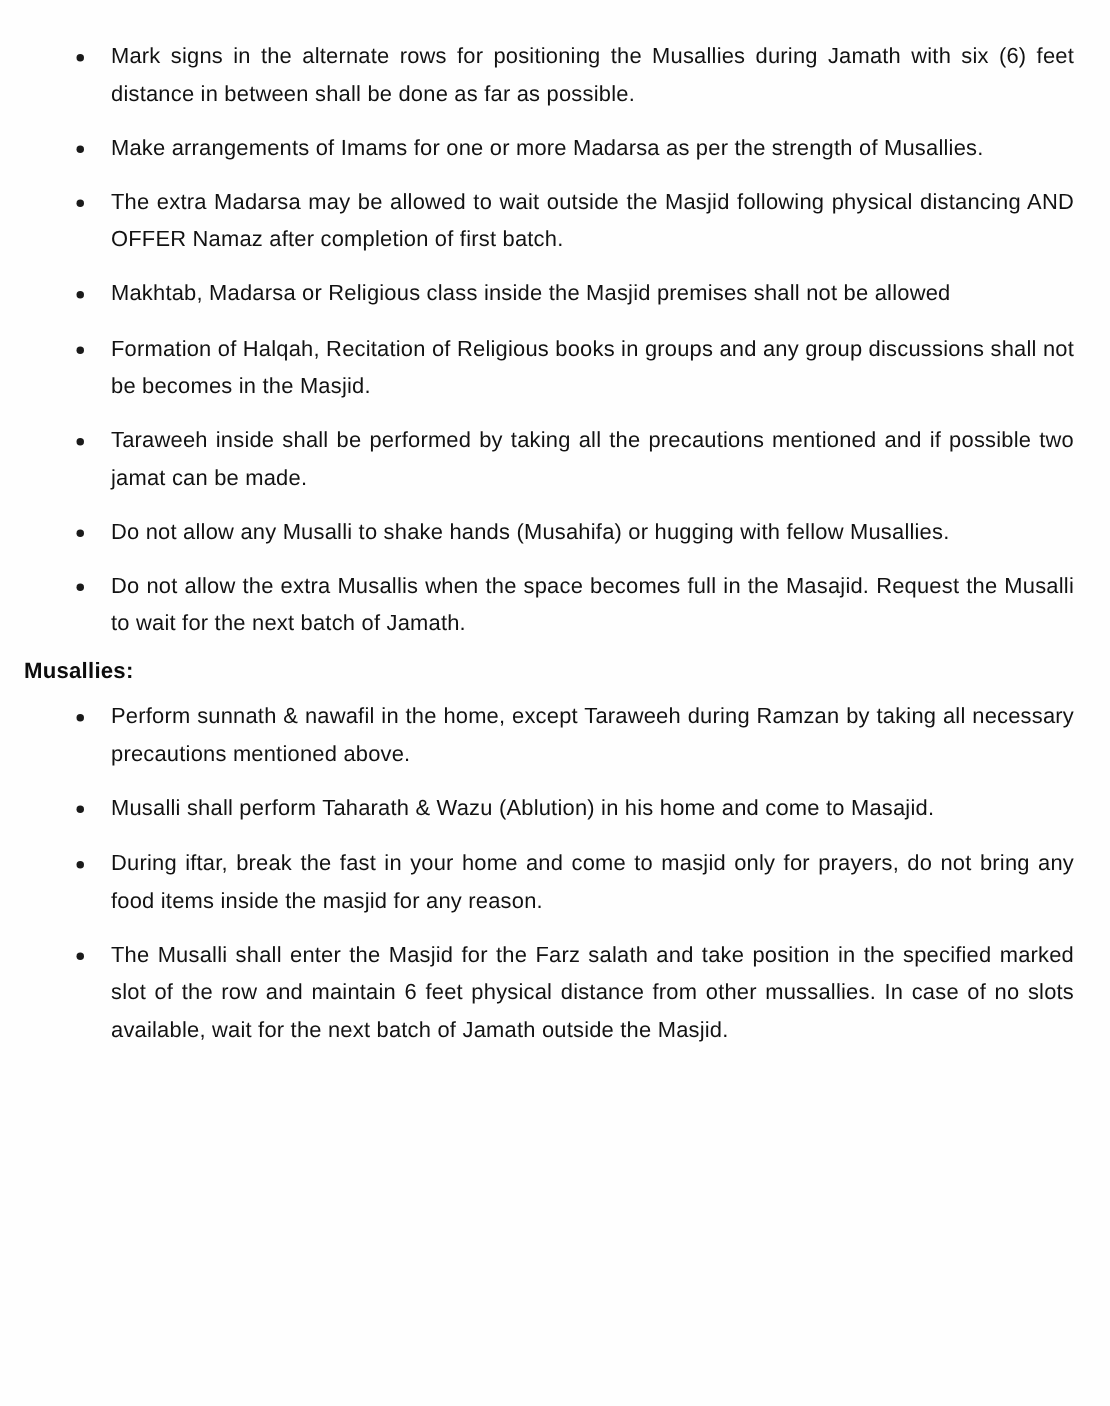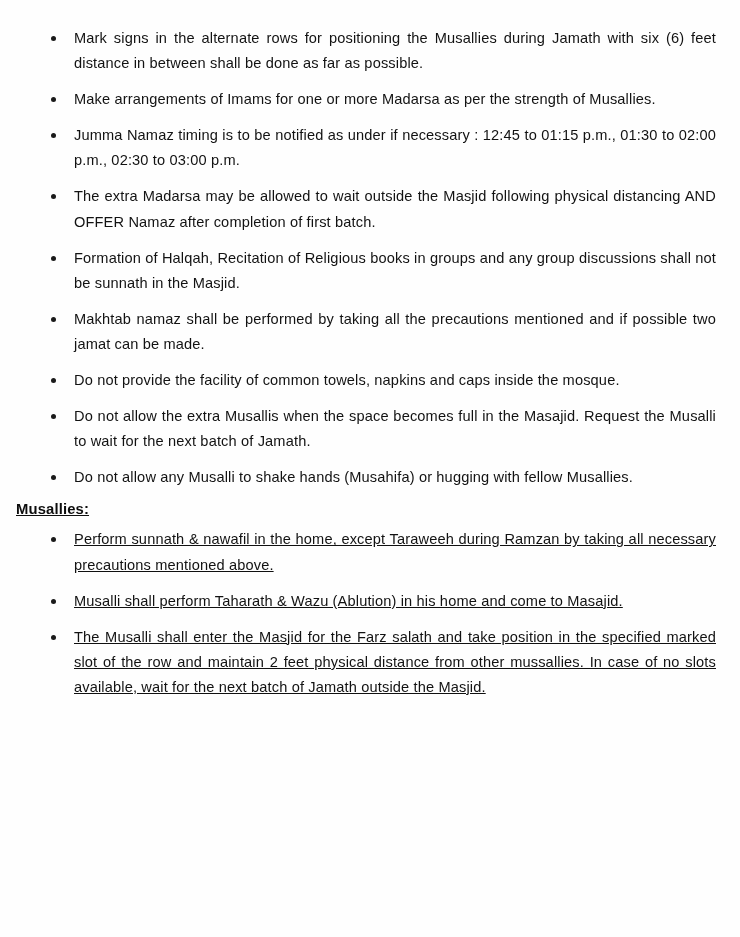--- a/index.html
+++ b/index.html
@@ -51,47 +51,46 @@
   .section-heading {
     font-size: 14.8px;
     font-weight: bold;
     color: #0d0d0d;
     margin: 6px 0 10px 0;
     padding-left: 2px;
     letter-spacing: 0.01em;
   }
   .block + .block {
     margin-top: 0;
-    text-decoration: underline;
   }
   .faint {
     position: absolute;
     bottom: 6px;
     left: 0;
     width: 100%;
     height: 14px;
   }
 </style>
 </head>
 <body>
 
 <div class="page">
   <div id="content">
       <ul class="bullets block">
         <li>Mark signs in the alternate rows for positioning the Musallies during Jamath with six (6) feet distance in between shall be done as far as possible.</li>
         <li>Make arrangements of Imams for one or more Madarsa as per the strength of Musallies.</li>
-        <li>Jumma Namaz timing is to be notified as under if necessary : 12:45 to 01:15 p.m.,  01:30 to 02:00 p.m., 02:30 to 03:00 p.m.</li>
         <li>The extra Madarsa may be allowed to wait outside the Masjid following physical  distancing AND OFFER Namaz after completion of first batch.</li>
-        <li>Formation of Halqah, Recitation of Religious books in groups and any group discussions shall not be sunnath in the Masjid.</li>
-        <li>Makhtab namaz shall be performed by taking all the precautions mentioned and if possible two jamat can be made.</li>
-        <li>Do not provide the facility of common towels, napkins and caps inside the mosque.</li>
+        <li>Makhtab, Madarsa or Religious class inside the Masjid premises shall not be allowed</li>
+        <li>Formation of Halqah, Recitation of Religious books in groups and any group discussions shall not be becomes in the Masjid.</li>
+        <li>Taraweeh inside shall be performed by taking all the precautions mentioned and if possible two jamat can be made.</li>
+        <li>Do not allow any Musalli to shake hands (Musahifa) or hugging with fellow Musallies.</li>
         <li>Do not allow the extra Musallis when the space becomes full in the Masajid. Request the Musalli to wait for the next batch of Jamath.</li>
-        <li>Do not allow any Musalli to shake hands (Musahifa) or hugging with fellow Musallies.</li>
       </ul>
       <div class="section-heading block">Musallies:</div>
       <ul class="bullets block">
         <li>Perform sunnath &amp; nawafil in the home, except Taraweeh during Ramzan by taking all necessary precautions mentioned above.</li>
         <li>Musalli shall perform Taharath &amp; Wazu (Ablution) in his home and come to Masajid.</li>
-        <li>The Musalli shall enter the Masjid for the Farz salath and take position in the specified marked slot of the row and maintain 2 feet physical distance from other mussallies. In case of no slots available, wait for the next batch of Jamath outside the Masjid.</li>
+        <li>During iftar, break the fast in your home and come to masjid only for prayers, do not bring any food items inside the masjid for any reason.</li>
+        <li>The Musalli shall enter the Masjid for the Farz salath and take position in the specified marked slot of the row and maintain 6 feet physical distance from other mussallies. In case of no slots available, wait for the next batch of Jamath outside the Masjid.</li>
       </ul>
     </div>
   <div class="faint"></div>
 </div>
 
 </body></html>

